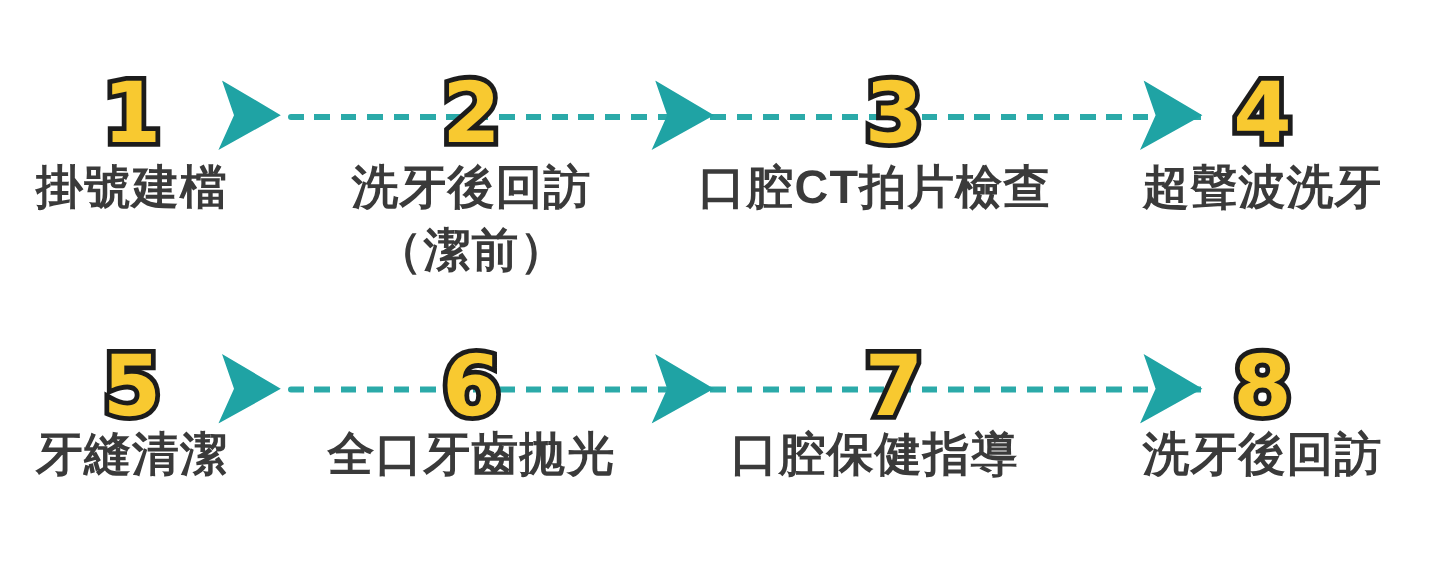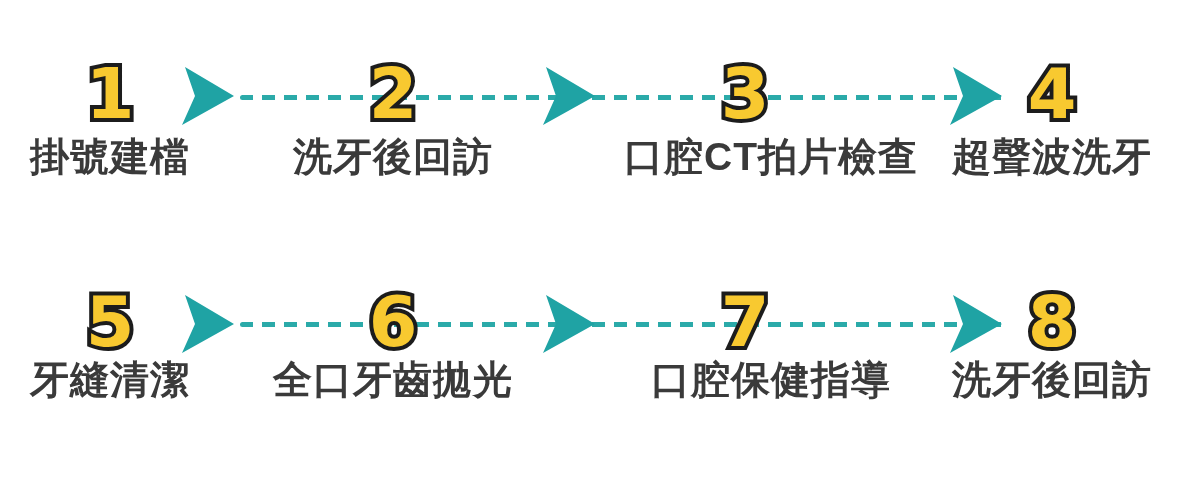--- a/index.html
+++ b/index.html
@@ -46,21 +46,21 @@
   .n1{left:50px}.n2{left:333px}.n3{left:685px}.n4{left:992px}
   
   .lbl{
     position:absolute;width:360px;text-align:center;
     font-weight:bold;font-size:39px;line-height:53px;
     color:#3a3a3a;letter-spacing:1px;
     z-index:3;
   }
   .lbl.r1{top:130px}
   .lbl.r2{top:353px}
-  .l1{left:-70px}.l2{left:213px}.l3{left:591px}.l4{left:872px}
+  .l1{left:-70px}.l2{left:213px}.l3{left:549px}.l4{left:872px}
 </style>
 </head>
 <body>
 
 <div class="stage">
 
   <div class="dash r1"></div>
   <div class="arrow r1 a1">
     <svg viewBox="0 0 52 58" xmlns="http://www.w3.org/2000/svg">
         <polygon points="3,0 52,29 0,58 13,29" fill="#1fa3a4"></polygon>
@@ -98,20 +98,21 @@
   <div class="num r1 n2" data-text="2">2</div>
   <div class="num r1 n3" data-text="3">3</div>
   <div class="num r1 n4" data-text="4">4</div>
 
   <div class="lbl r1 l1">
     <div>掛號建檔</div>
     <div></div>
   </div>
   <div class="lbl r1 l2">
     <div>洗牙後回訪</div>
+    <div>（潔前）</div>
   </div>
   <div class="lbl r1 l3">
     <div>口腔CT拍片檢查</div>
   </div>
   <div class="lbl r1 l4">
     <div>超聲波洗牙</div>
     <div></div>
   </div>
 
   <div class="num r2 n1" data-text="5">5</div>

